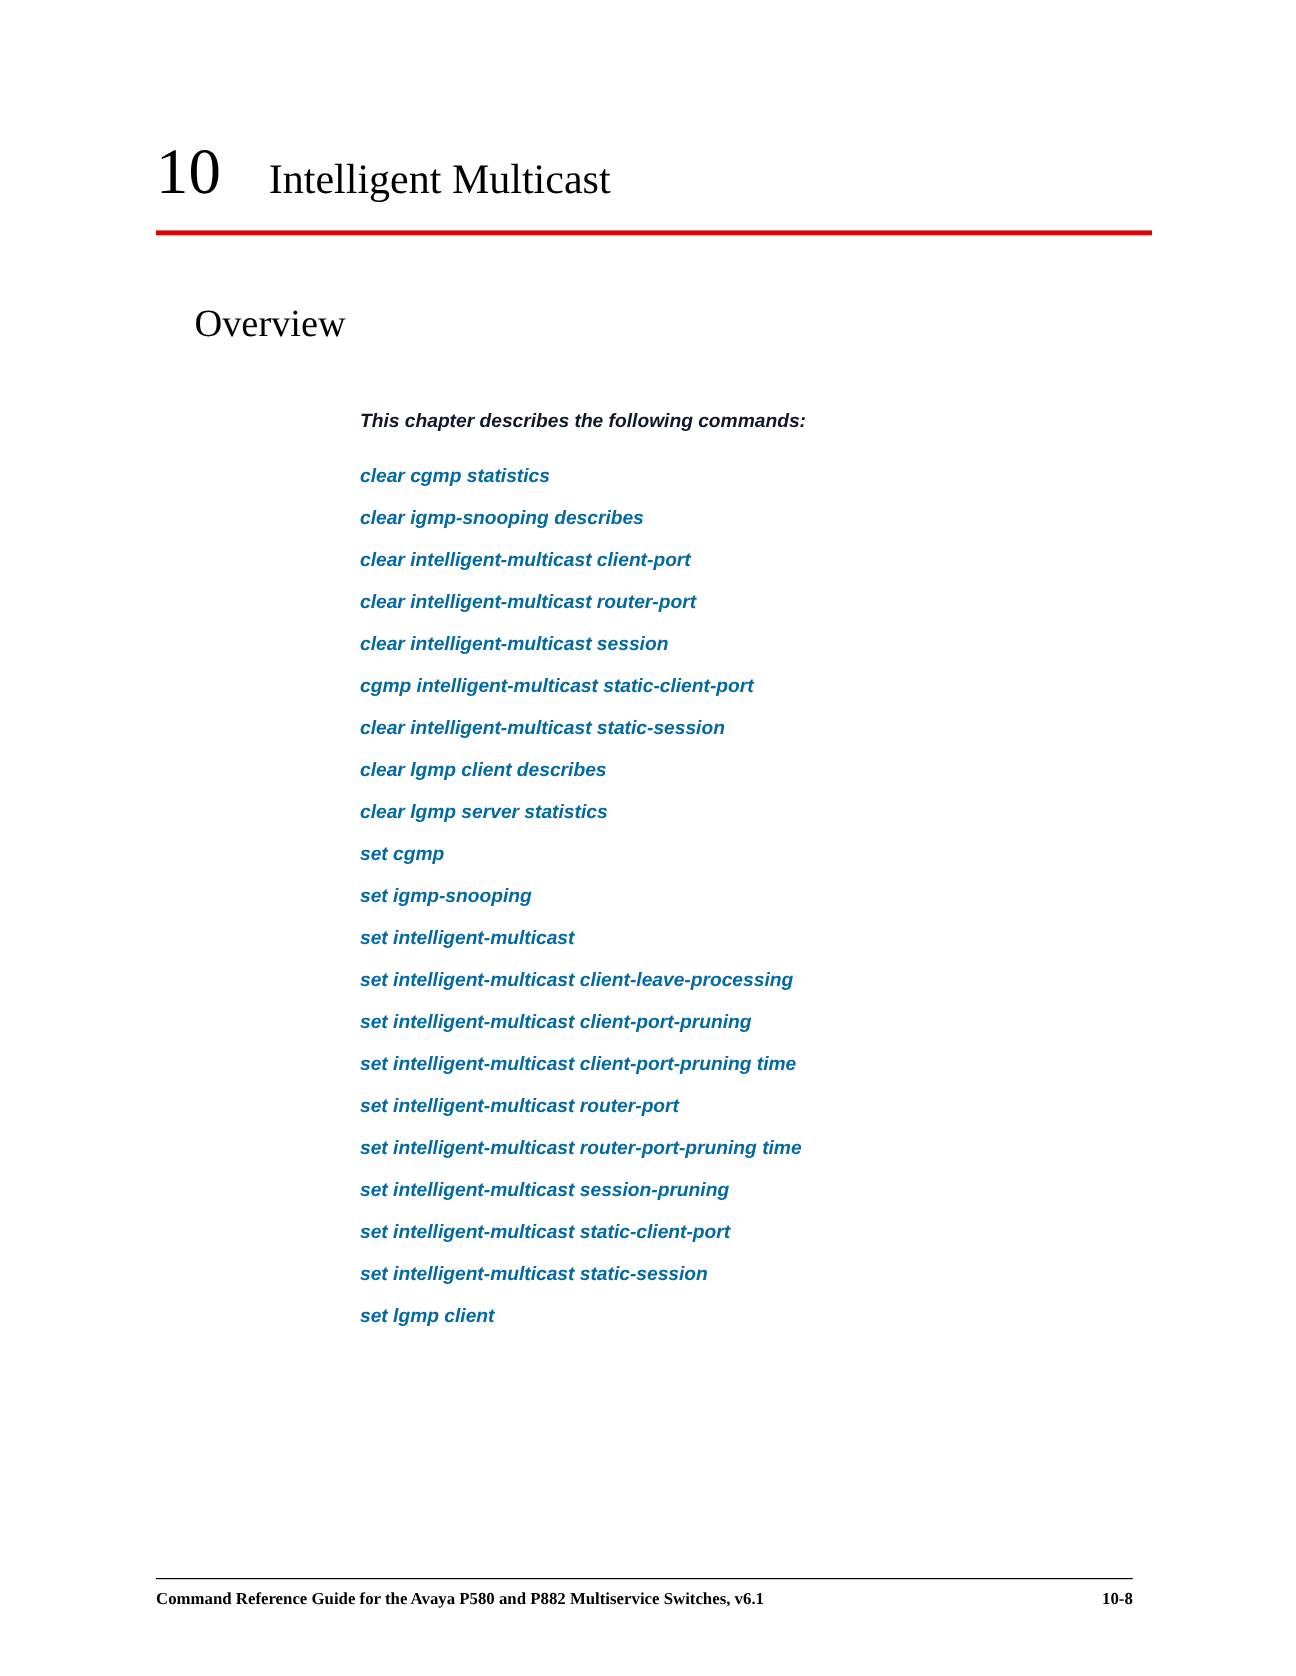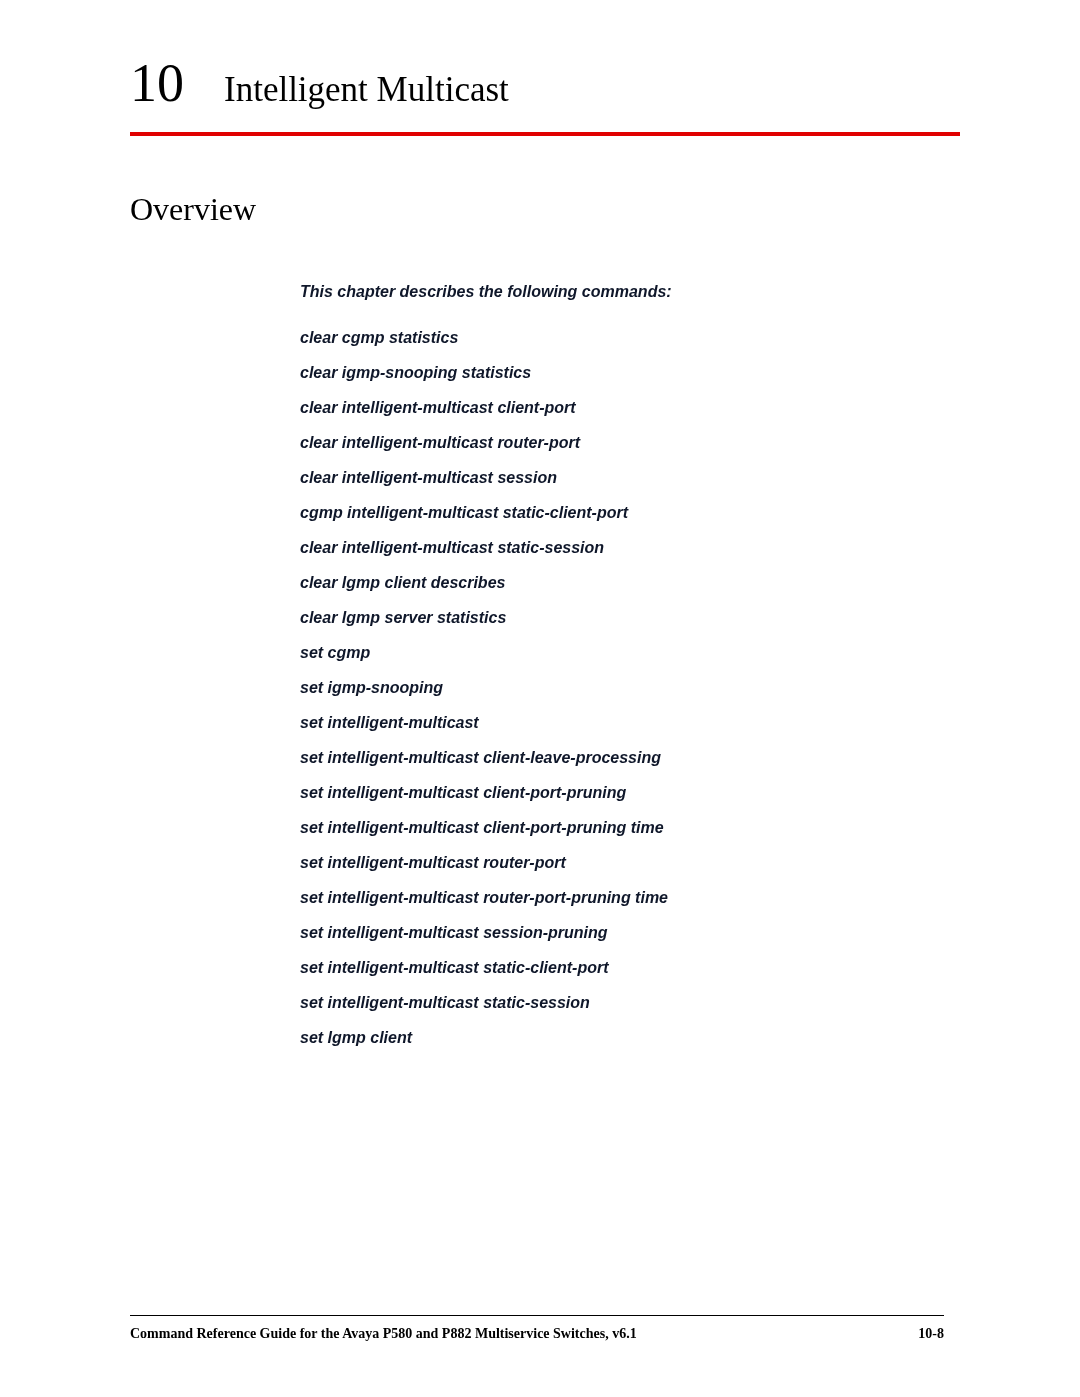--- a/index.html
+++ b/index.html
@@ -8,21 +8,21 @@
       box-sizing: border-box;
     }
     body {
       font-family: "Times New Roman", Times, serif;
       background: #ffffff;
       width: 1080px;
       height: 1397px;
       position: relative;
     }
     .page {
-      padding: 52px 120px 60px 130px;
+      padding: 112px 120px 60px 130px;
       height: 100%;
       display: flex;
       flex-direction: column;
     }
     .chapter-header {
       display: flex;
       align-items: baseline;
       gap: 40px;
       margin-bottom: 18px;
     }
@@ -39,20 +39,21 @@
     .red-rule {
       height: 4px;
       background: #e00000;
       margin-bottom: 55px;
     }
     .section-title {
       font-size: 32px;
       font-weight: 400;
       color: #000;
       margin-bottom: 55px;
+      margin-left: 32px;
     }
     .content-indent {
       margin-left: 170px;
     }
     .intro-text {
       font-family: Arial, Helvetica, sans-serif;
       font-size: 16px;
       font-weight: 700;
       font-style: italic;
       color: #0f172a;
@@ -61,21 +62,21 @@
     .command-list {
       display: flex;
       flex-direction: column;
       gap: 17px;
     }
     .command-link {
       font-family: Arial, Helvetica, sans-serif;
       font-size: 16px;
       font-weight: 700;
       font-style: italic;
-      color: #0f172a;
+      color: #0369a1;
       text-decoration: none;
       cursor: pointer;
       width: fit-content;
     }
     .footer {
       position: absolute;
       bottom: 55px;
       left: 130px;
       right: 136px;
     }
@@ -102,21 +103,21 @@
     <span class="chapter-title">Intelligent Multicast</span>
   </div>
   <div class="red-rule"></div>
 
   <h2 class="section-title">Overview</h2>
 
   <div class="content-indent">
     <p class="intro-text">This chapter describes the following commands:</p>
     <div class="command-list" id="command-list">
         <a class="command-link">clear cgmp statistics</a>
-        <a class="command-link">clear igmp-snooping statistics</a>
+        <a class="command-link">clear igmp-snooping describes</a>
         <a class="command-link">clear intelligent-multicast client-port</a>
         <a class="command-link">clear intelligent-multicast router-port</a>
         <a class="command-link">clear intelligent-multicast session</a>
         <a class="command-link">cgmp intelligent-multicast static-client-port</a>
         <a class="command-link">clear intelligent-multicast static-session</a>
         <a class="command-link">clear lgmp client describes</a>
         <a class="command-link">clear lgmp server statistics</a>
         <a class="command-link">set cgmp</a>
         <a class="command-link">set igmp-snooping</a>
         <a class="command-link">set intelligent-multicast</a>

